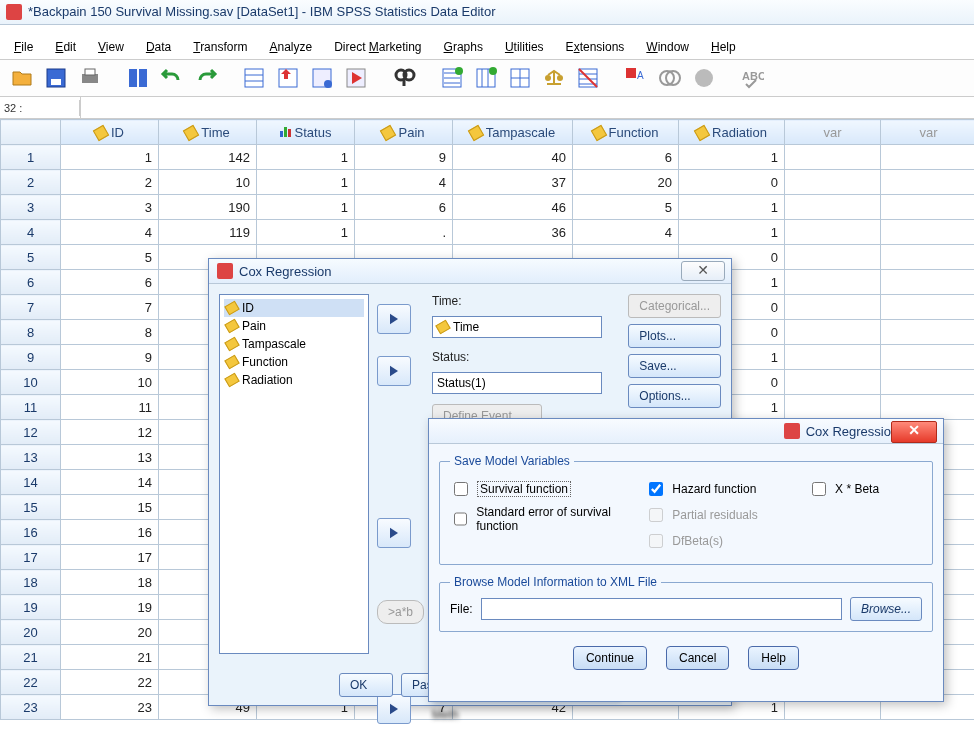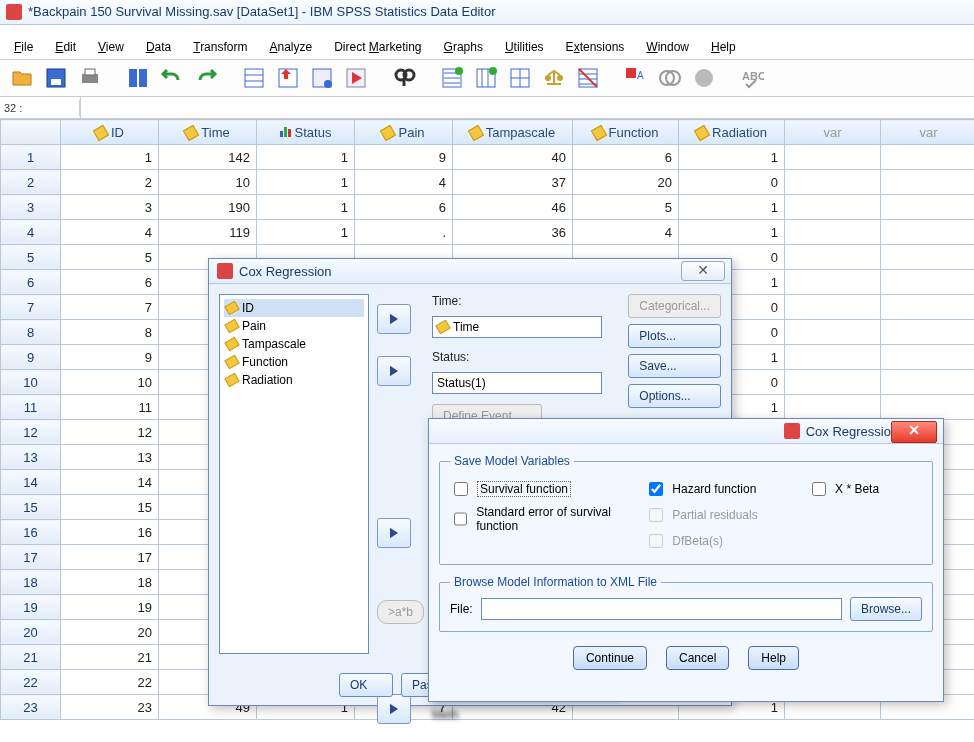--- a/index.html
+++ b/index.html
@@ -722,21 +722,21 @@
               <span>X * Beta</span>
             </label>
        </div>
       </div>
     </fieldset>
     <fieldset style="margin-top:10px;">
       <legend>Browse Model Information to XML File</legend>
       <div style="display:flex; align-items:center; gap:8px;">
         <span>File:</span>
         <input type="text" style="flex: 1 1 0%; height: 22px; border: 1px solid rgb(106, 138, 191);">
-        <div class="dbtn" style="min-width:60px;">Browse...</div>
+        <div class="dbtn" style="min-width:60px;font-style:italic;">Browse...</div>
       </div>
     </fieldset>
     <div style="display:flex; gap:19px; justify-content:center; margin-top:14px;">
       <div class="bluebtn">Continue</div>
       <div class="bluebtn">Cancel</div>
       <div class="bluebtn">Help</div>
     </div>
   </div>
 </div>
 

